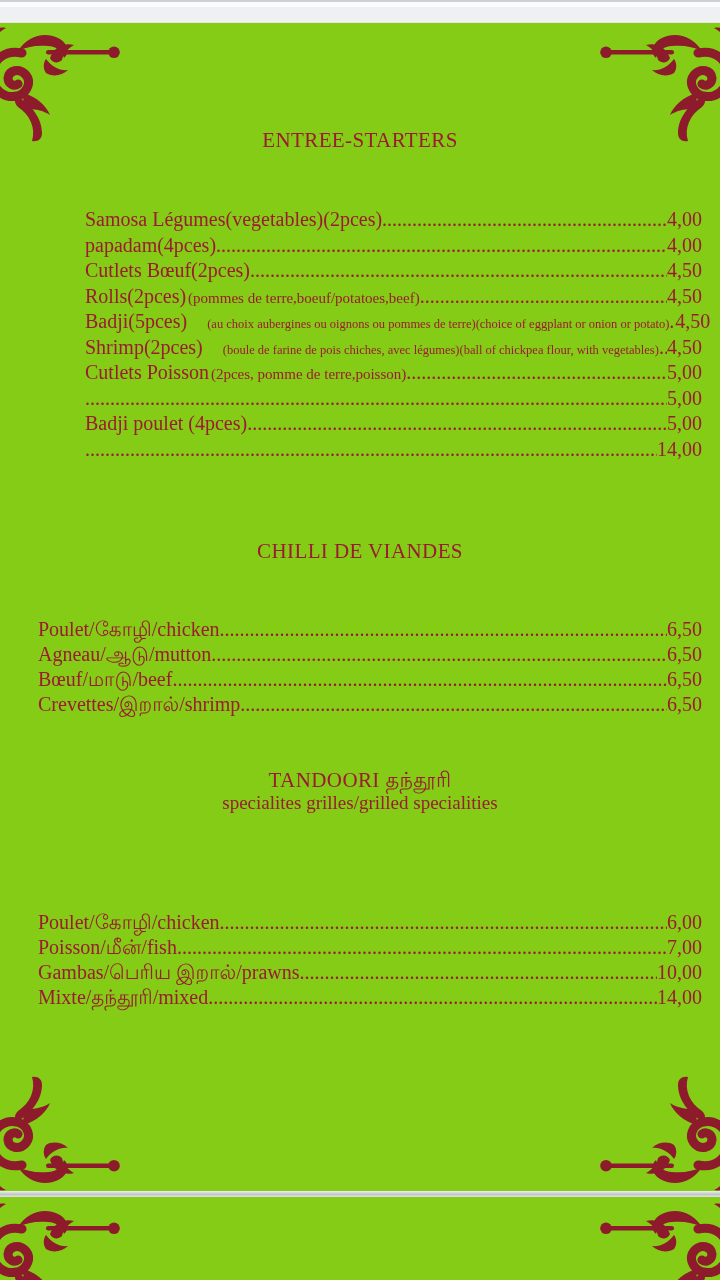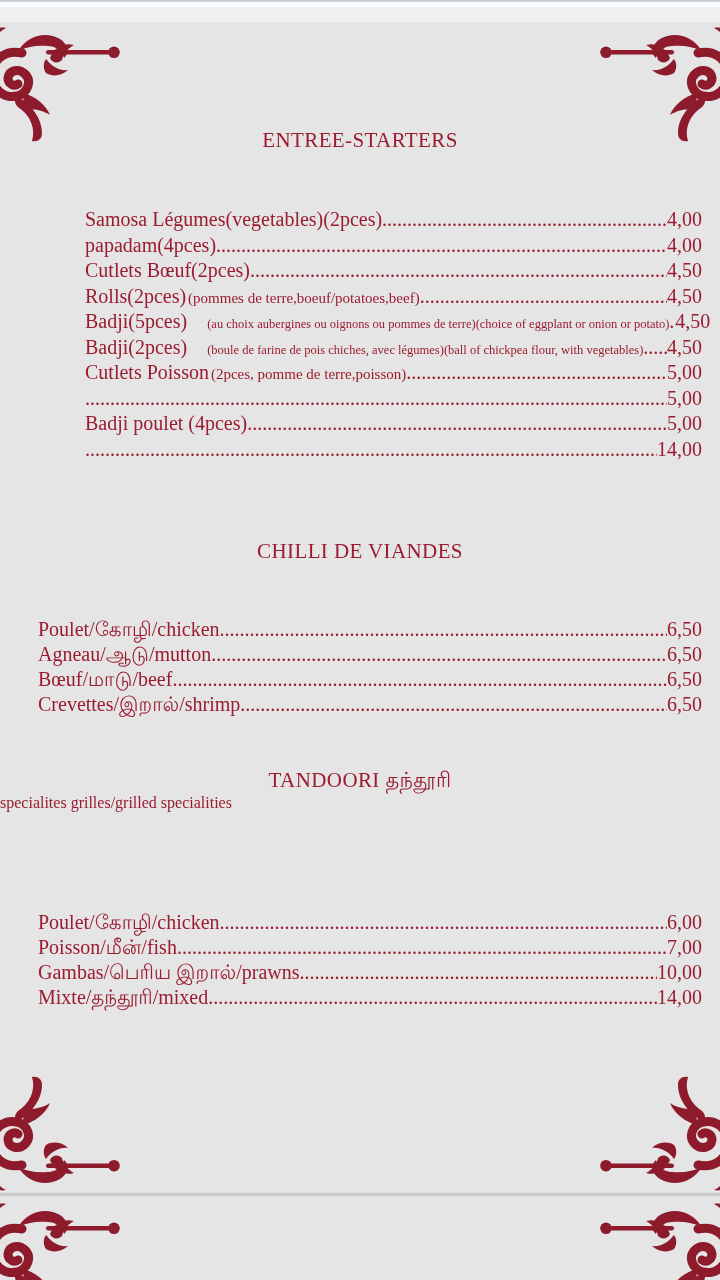--- a/index.html
+++ b/index.html
@@ -1,18 +1,18 @@
 <!DOCTYPE html>
 <html style="--accent: #9b1c30; --orn: #8e1b2c;"><head>
 <meta charset="utf-8">
 <style>
   html,body { margin:0; padding:0; background:#ffffff; }
   .screen {
     position:relative; width:720px; height:1280px; overflow:hidden;
-    background:#e5e5e5;
+    background:#84cc16;
     font-family:"Liberation Serif","DejaVu Serif",serif;
   }
 
   
   .top-line { position:absolute; top:0; left:0; right:0; height:2px; background:#ced1d4; }
   .top-gap  { position:absolute; top:2px; left:0; right:0; height:5px; background:#fafbfc; }
   .top-band { position:absolute; top:7px; left:0; right:0; height:15px; background:#eef0f2; border-bottom:1px solid #e3e5e7; }
 
   
   .separator {
@@ -28,21 +28,21 @@
   .orn.br  { top:1076px; right:-12px; transform:scale(-1,-1); }
   .orn.p2l { top:1203px; left:-12px; }
   .orn.p2r { top:1203px; right:-12px; transform:scaleX(-1); }
 
   
   .section { position:absolute; left:0; right:0; color:var(--accent,#9b1c30); }
   .sec-0 { top:129px; }
   .sec-1 { top:540px; }
   .sec-2 { top:769px; }
   .section-title { font-size:21px; line-height:22px; text-align:center; letter-spacing:0.4px; }
-  .section-subtitle { font-size:16px; line-height:18px; text-align:left; margin-top:3px; }
+  .section-subtitle { font-size:19px; line-height:18px; text-align:center; margin-top:3px; }
 
   .items { padding:0 18px 0 38px; }
   .sec-0 .items { margin-top:57px; }
   .sec-1 .items { margin-top:56px; }
   .sec-2 .items { margin-top:99px; }
   .sec-0 .item { height:25.5px;margin-left:47px; }
   .sec-1 .item, .sec-2 .item { height:25px; }
 
   .item { display:flex; align-items:baseline; font-size:20px; }
   .item-name { white-space:nowrap; }
@@ -139,21 +139,21 @@
     </div>
 
     <div class="item">
       <span class="item-name">Badji(5pces)</span>
       <span class="item-note tiny">(au choix aubergines ou oignons ou pommes de terre)(choice of eggplant or onion or potato) </span>
       <span class="leader"></span>
       <span class="item-price">4,50</span>
     </div>
 
     <div class="item">
-      <span class="item-name">Badji(2pces)</span>
+      <span class="item-name">Shrimp(2pces)</span>
       <span class="item-note tiny">(boule de farine de pois chiches, avec légumes)(ball of chickpea flour, with vegetables) </span>
       <span class="leader"></span>
       <span class="item-price">4,50</span>
     </div>
 
     <div class="item">
       <span class="item-name">Cutlets Poisson</span>
       <span class="item-note">(2pces, pomme de terre,poisson)</span>
       <span class="leader"></span>
       <span class="item-price">5,00</span>

